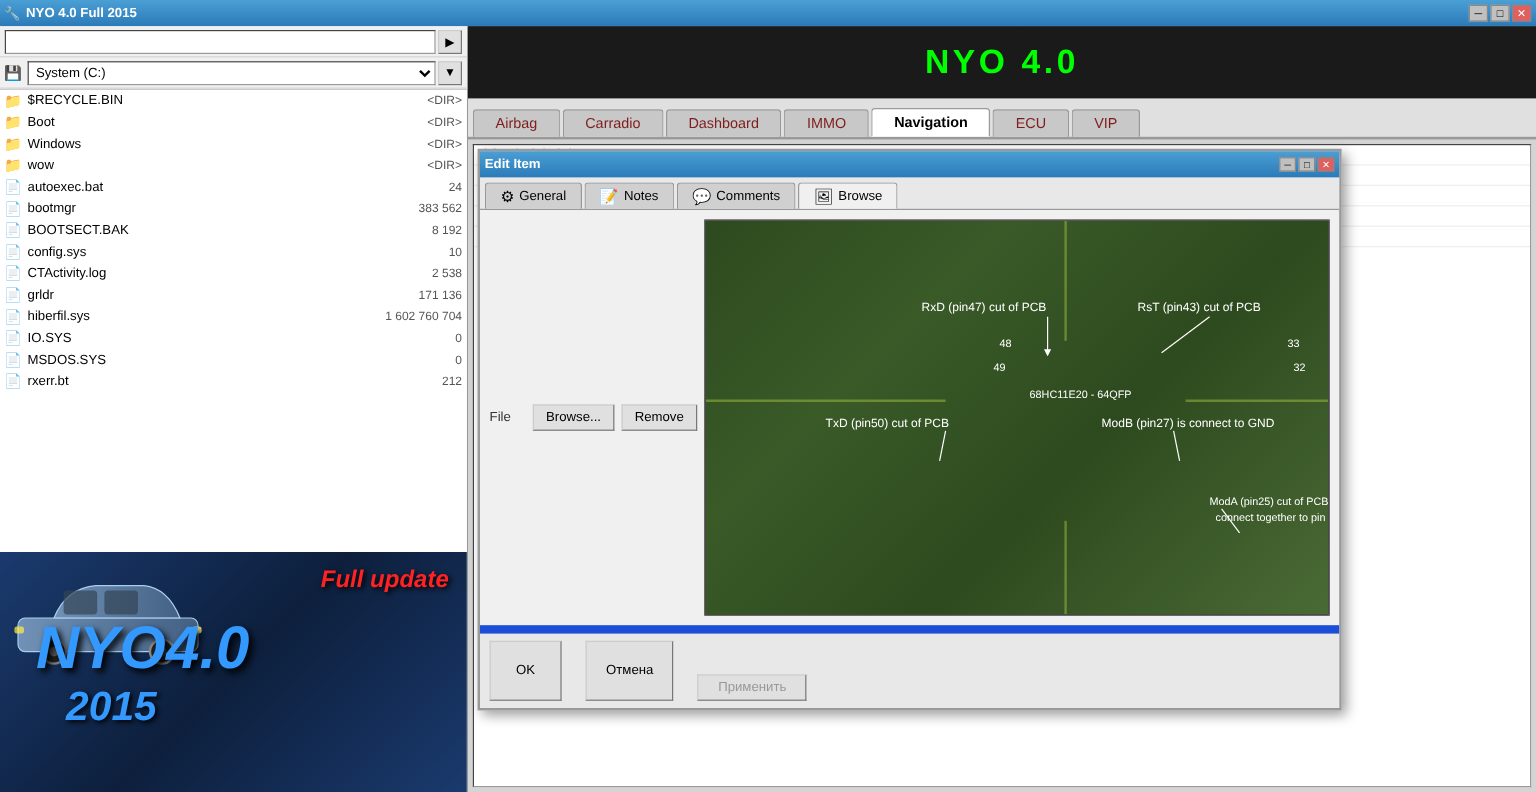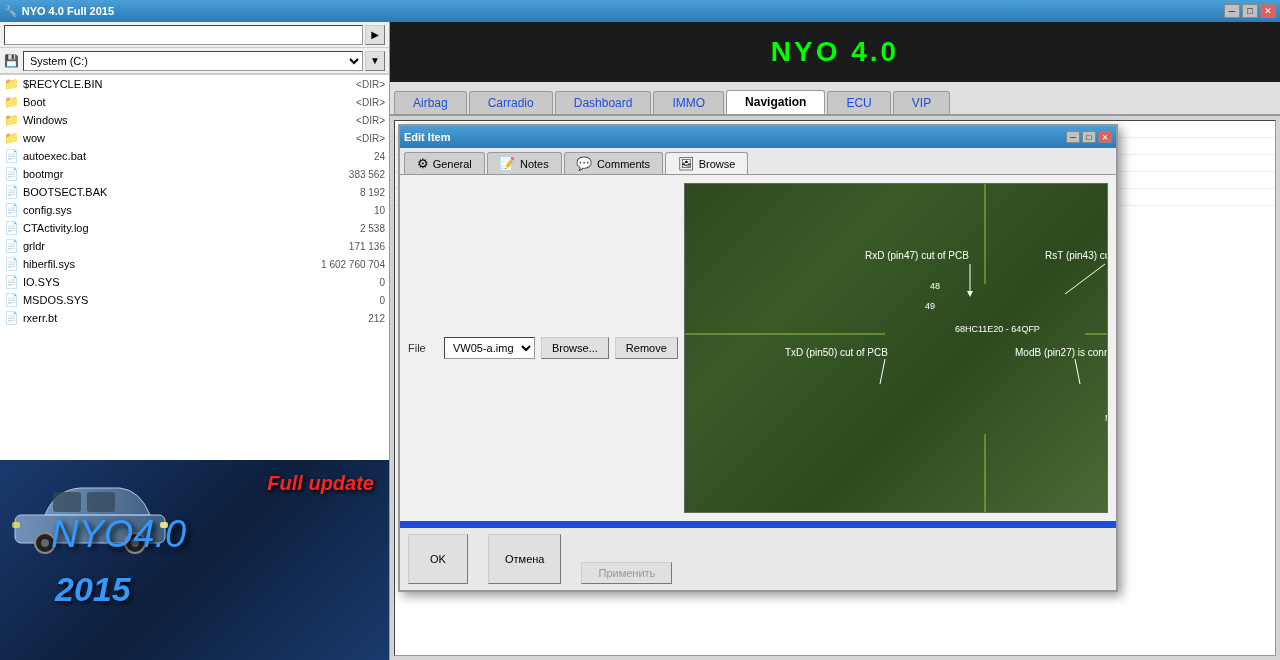--- a/index.html
+++ b/index.html
@@ -46,21 +46,21 @@
 
     
     .right-panel { flex: 1; background: #2a2a2a; display: flex; flex-direction: column; }
 
     
     .app-header { background: #1a1a1a; height: 60px; display: flex; align-items: center; justify-content: center; text-align: center; }
     .app-title { color: #00ff00; font-size: 28px; font-weight: bold; font-family: Arial, sans-serif; letter-spacing: 3px; }
 
     
     .tab-bar { display: flex; background: #e0e0e0; border-bottom: 2px solid #999; padding-top: 4px; padding-left: 4px; gap: 2px; height: 34px; align-items: flex-end; }
-    .tab { padding: 4px 18px; background: #c8c8c8; border: 1px solid #999; border-bottom: none; cursor: pointer; font-size: 12px; color: #1d4ed8; border-radius: 3px 3px 0 0; }
+    .tab { padding: 4px 18px; background: #c8c8c8; border: 1px solid #999; border-bottom: none; cursor: pointer; font-size: 12px; color: #7f1d1d; border-radius: 3px 3px 0 0; }
     .tab.active { background: #fff; border-bottom: 1px solid #fff; color: #000; font-weight: bold; }
 
     
     .content-area { flex: 1; background: #d4d4d4; display: flex; flex-direction: column; padding: 4px; position: relative; }
 
     
     .content-list { background: #fff; flex: 1; overflow-y: auto; border: 1px inset #999; }
     .content-item { padding: 2px 6px; font-size: 11px; border-bottom: 1px solid #eee; cursor: pointer; }
 
     
@@ -226,21 +226,21 @@
           <circle cx="130" cy="73" r="10" fill="#222" stroke="#888" stroke-width="2"></circle>
           <circle cx="40" cy="73" r="4" fill="#666"></circle>
           <circle cx="130" cy="73" r="4" fill="#666"></circle>
 
           <rect x="155" y="52" width="8" height="6" rx="2" fill="#ffee88" opacity="0.9"></rect>
           <rect x="7" y="52" width="8" height="6" rx="2" fill="#ffee44" opacity="0.7"></rect>
         </svg>
       </div>
 
       <div style="position:absolute; top:12px; right:15px; color:#ff2222; font-size:20px; font-weight:bold; font-style:italic; text-shadow:2px 2px 4px #000;">Full update</div>
-      <div style="position:absolute; top:55px; left:30px; color:#3399ff; font-size:38px; font-weight:normal; font-style:italic; text-shadow:3px 3px 6px #000; line-height:1;margin-left:21px;">NYO4.0</div>
+      <div style="position:absolute; top:55px; left:30px; color:#3399ff; font-size:50px; font-weight:bold; font-style:italic; text-shadow:3px 3px 6px #000; line-height:1;">NYO4.0</div>
       <div style="position:absolute; top:110px; left:55px; color:#3399ff; font-size:34px; font-weight:bold; font-style:italic; text-shadow:2px 2px 4px #000;">2015</div>
     </div>
   </div>
 
   <div class="right-panel">
 
     <div class="app-header">
       <span class="app-title">NYO 4.0</span>
     </div>
 
@@ -291,23 +291,20 @@
               <div class="dialog-tab active">
                 <span style="font-size: 13px;">🖼</span>
                 <span>Browse</span>
               </div>
             </div>
 
           <div class="dialog-body">
 
             <div class="file-row">
               <span class="file-label">File</span>
-              <select class="file-select">
-                <option>VW05-a.img</option>
-              </select>
               <button class="browse-btn">Browse...</button>
               <button class="remove-btn">Remove</button>
             </div>
 
             <div class="image-container">
               <div class="circuit-board">
 
                 <svg style="position:absolute;top:0;left:0;width:100%;height:100%;pointer-events:none;">
 
                   <line x1="285" y1="80" x2="285" y2="110" stroke="white" stroke-width="1" marker-end="url(#arrowhead)"></line>

